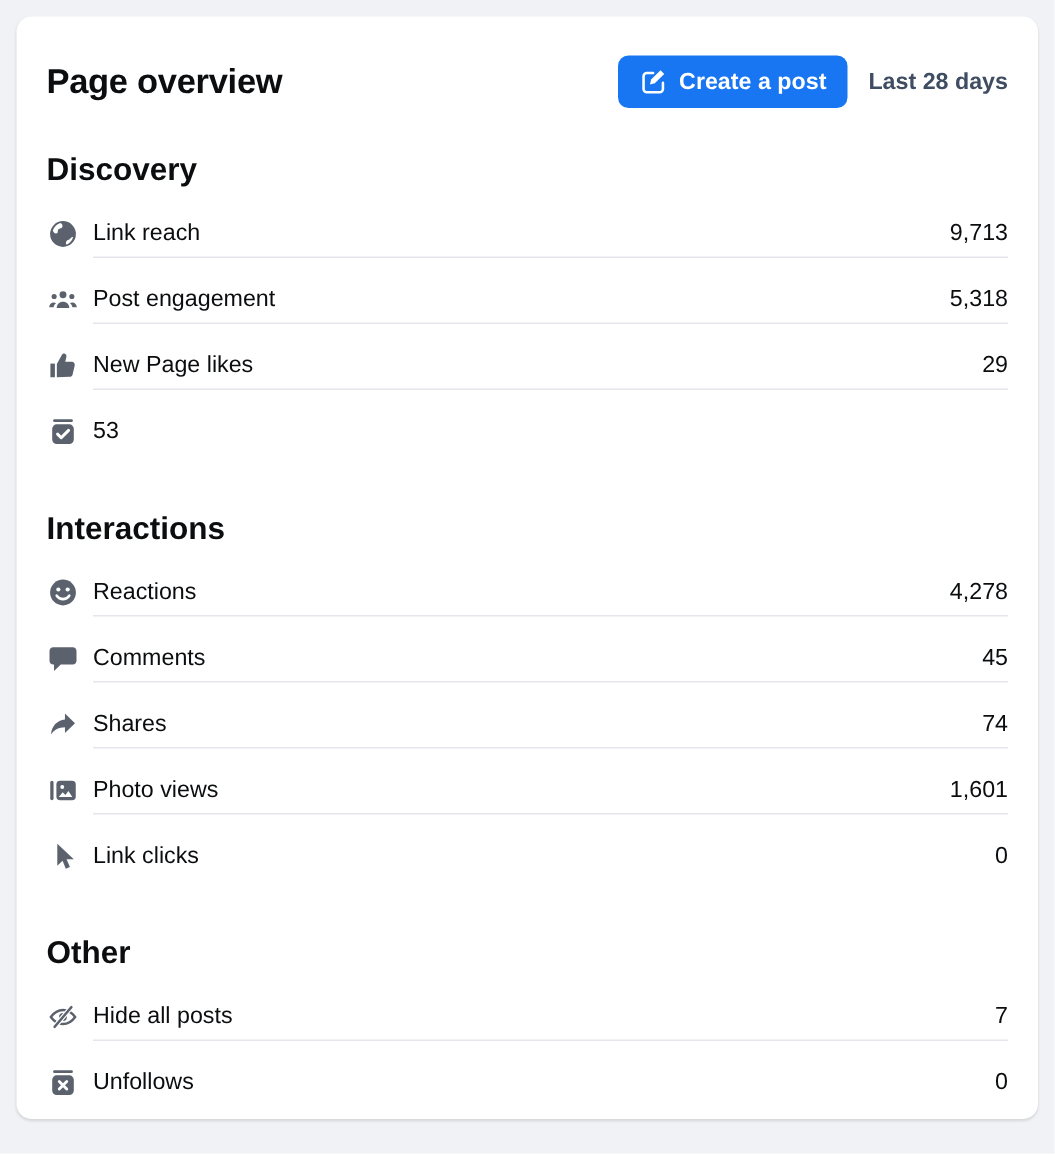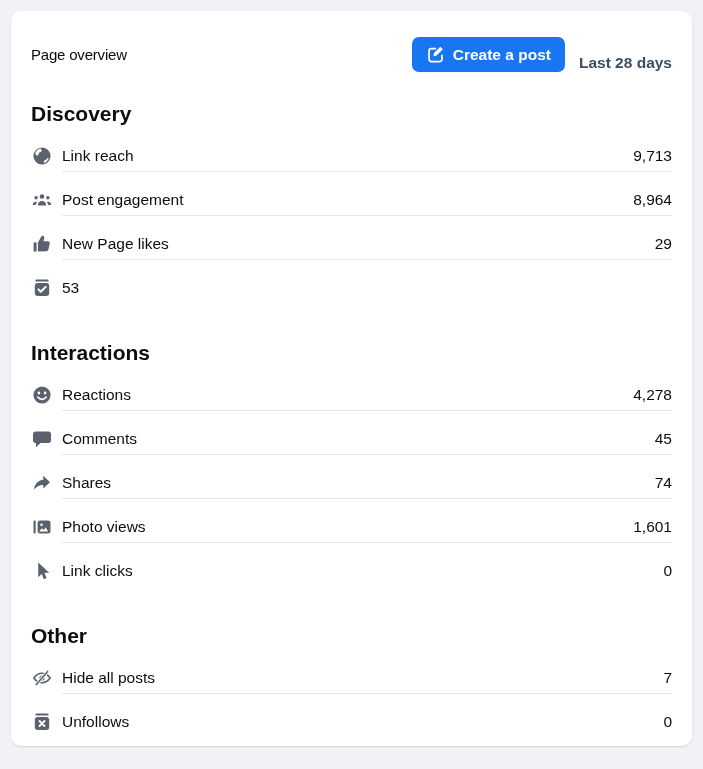--- a/index.html
+++ b/index.html
@@ -30,25 +30,25 @@
     padding: 20px 20px 24px 20px;
   }
   header {
     display: flex;
     align-items: center;
     justify-content: space-between;
     margin: 6px 0 30px 0;
   }
   h1 {
     margin: 0;
-    font-size: 15px;
-    font-weight: 400;
+    font-size: 23px;
+    font-weight: 700;
     letter-spacing: -0.2px;
   }
-  .header-right { display: flex; align-items: flex-end; gap: 14px; padding-left: 39px; }
+  .header-right { display: flex; align-items: center; gap: 14px; padding-left: 39px; }
   .create-post-btn {
     display: flex; align-items: center; gap: 8px;
     background: var(--accent);
     color: #fff;
     border: none;
     border-radius: 7px;
     padding: 8px 14px;
     font-family: inherit;
     font-size: 15.5px;
     font-weight: 700;
@@ -187,21 +187,21 @@
   </div>
 
   <div class="row">
     <span class="icon">
       <svg width="20" height="20">
                 <use href="#people-icon"></use>
               </svg>
     </span>
     <div class="row-body">
       <span class="label">Post engagement</span>
-      <span class="value">8,964</span>
+      <span class="value">5,318</span>
     </div>
   </div>
 
   <div class="row">
     <span class="icon">
       <svg width="20" height="20">
                 <use href="#thumbs-up-icon"></use>
               </svg>
     </span>
     <div class="row-body">

